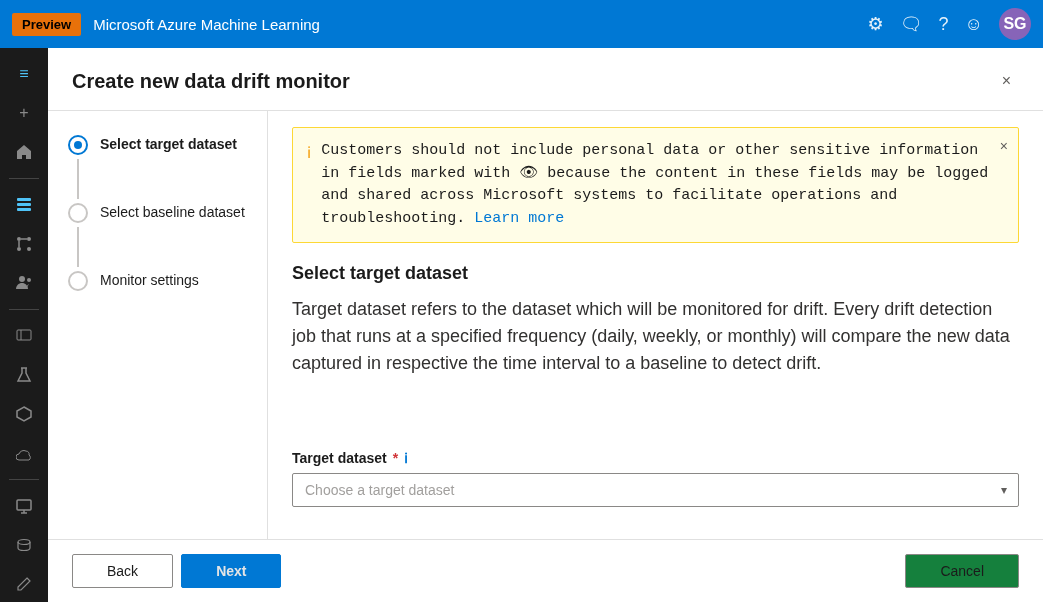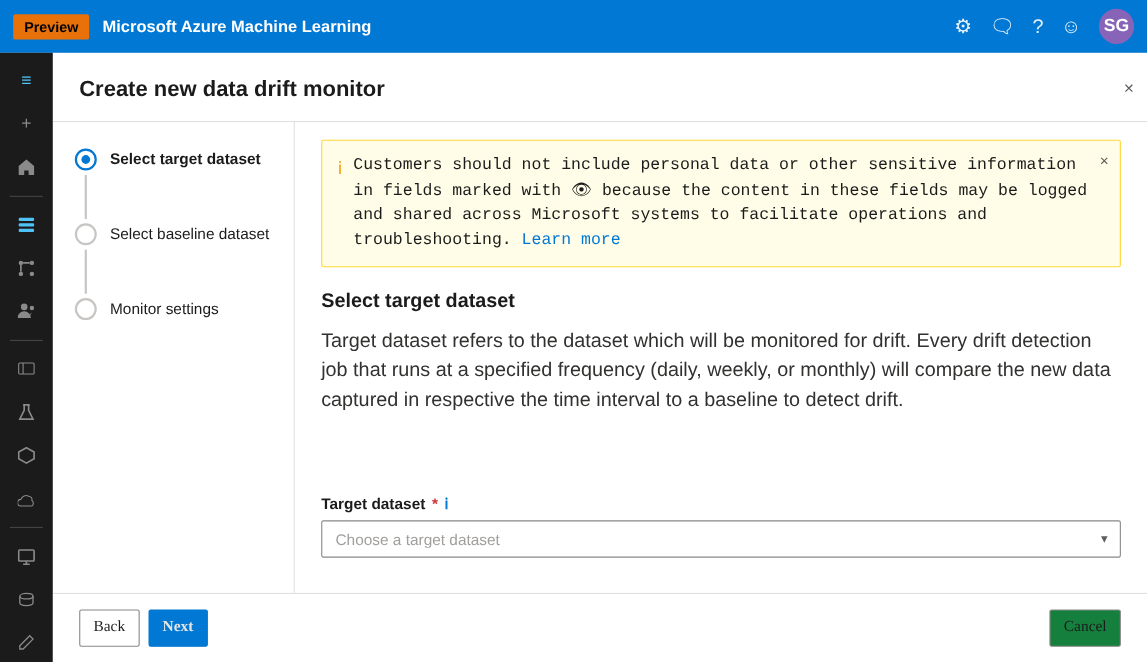--- a/index.html
+++ b/index.html
@@ -19,21 +19,21 @@
       color: #000000;
       font-size: 13px;
       font-weight: 600;
       padding: 4px 10px;
       border-radius: 2px;
       margin-right: 12px;
     }
     .topbar-title {
       color: white;
       font-size: 15px;
-      font-weight: 700;
+      font-weight: 400;
       flex: 1;
     }
     .topbar-icons {
       display: flex;
       align-items: center;
       gap: 16px;
     }
     .topbar-icon {
       color: white;
       font-size: 18px;
@@ -96,21 +96,21 @@
       background: white;
       width: 100%;
       height: 100%;
       display: flex;
       flex-direction: column;
     }
     .dialog-header {
       display: flex;
       align-items: center;
       justify-content: space-between;
-      padding: 20px 8px 16px 24px;
+      padding: 20px 28px 16px 24px;
       border-bottom: 1px solid #e0e0e0;
     }
     .dialog-title {
       font-size: 20px;
       font-weight: 600;
       color: #1b1b1b;
     }
     .dialog-close {
       color: #605e5c;
       cursor: pointer;
@@ -289,25 +289,25 @@
       padding: 14px 24px;
       border-top: 1px solid #e0e0e0;
       background: white;
       flex-shrink: 0;
     }
     .footer-left {
       display: flex;
       gap: 8px;
     }
     .btn {
-      padding: 8px 12px;
+      padding: 8px 34px;
       border-radius: 2px;
       font-size: 14px;
       cursor: pointer;
-      font-family: Liberation Serif, serif;
+      font-family: Liberation Sans, sans-serif;
       font-weight: 400;
     }
     .btn-secondary {
       background: white;
       border: 1px solid #8a8886;
       color: #1b1b1b;
     }
     .btn-primary {
       background: #0078d4;
       border: 1px solid #0078d4;

